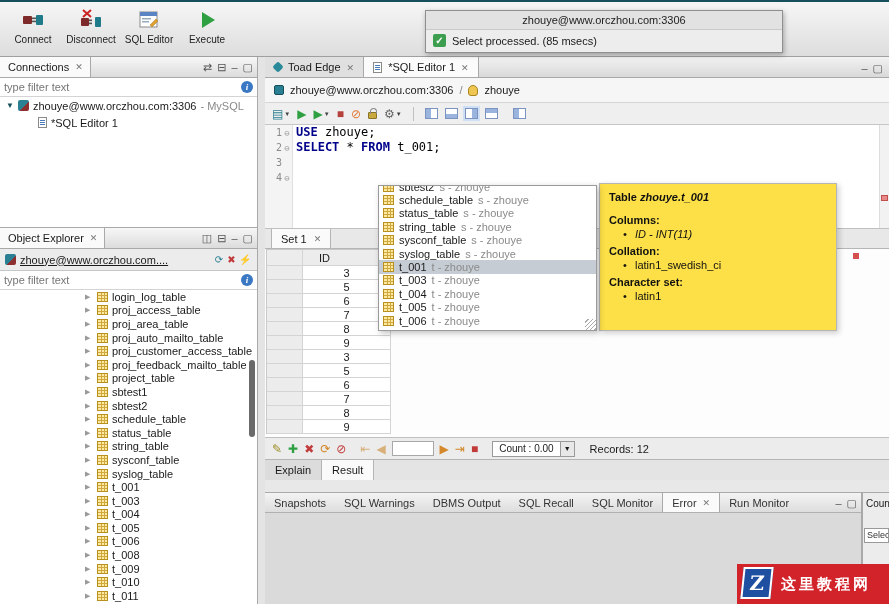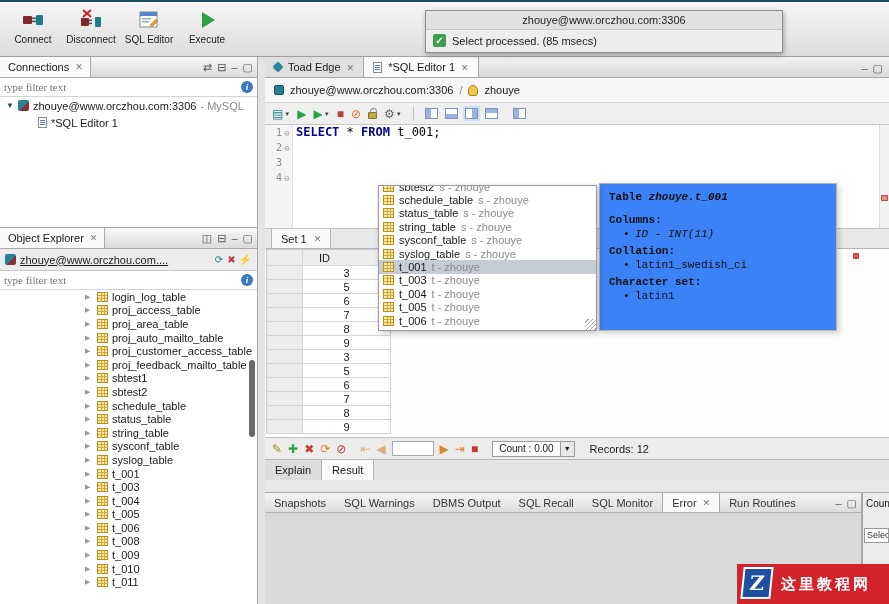--- a/index.html
+++ b/index.html
@@ -18,21 +18,21 @@
   .notif-title { height:19px; text-align:center; padding-top:3px; background:#e2e2e2; border-bottom:1px solid #c9c9c9; color:#222; }
   .notif-body { display:flex; align-items:center; gap:6px; padding:4px 7px; }
   .check-icon { width:13px; height:13px; background:#3d9e4f; color:#fff; font-size:10px; line-height:13px; text-align:center; border-radius:2px; font-weight:bold; flex:none; }
 
   
   .panel-tabbar { height:21px; background:linear-gradient(#f7f7f7,#dcdcdc); border-bottom:1px solid #a9a9a9; display:flex; position:relative; }
   .panel-tab { background:#fafafa; border-right:1px solid #a9a9a9; padding:4px 7px 0 8px; display:flex; gap:6px; align-items:flex-start; white-space:nowrap; }
   .tab-close { color:#777; font-size:9px; padding-top:1px; }
   .hdr-icons { position:absolute; right:4px; top:4px; display:flex; gap:5px; color:#555; font-size:11px; line-height:12px; }
   .filter-row { height:19px; background:#fff; border-bottom:1px solid #d4d4d4; display:flex; align-items:center; padding:0 4px; gap:4px; }
-  .filter-input { flex:1; border:none; outline:none; background:transparent; font-family:Liberation Serif, serif; font-size:11px; color:#555; min-width:0; }
+  .filter-input { flex:1; border:none; outline:none; background:transparent; font-family:Liberation Sans, sans-serif; font-size:11px; color:#555; min-width:0; }
   .info-icon { width:12px; height:12px; border-radius:50%; background:#3b78c4; color:#fff; text-align:center; line-height:12px; font-size:9px; font-style:italic; font-weight:bold; font-family:"Liberation Serif",serif; flex:none; }
 
   
   .tbl-icon { width:11px; height:10px; border:1px solid #b98f1e; background:#ffe9a0; position:relative; flex:none; }
   .tbl-icon::before { content:""; position:absolute; left:0; right:0; top:2px; height:1px; background:#cfa93f; box-shadow:0 3px 0 #cfa93f; }
   .tbl-icon::after { content:""; position:absolute; top:0; bottom:0; left:3px; width:1px; background:#cfa93f; box-shadow:3px 0 0 #cfa93f; }
   .server-icon { width:11px; height:11px; border-radius:2px; background:linear-gradient(135deg,#2a7f92 55%,#8d2f2f 55%); flex:none; }
   .doc-icon { width:9px; height:11px; background:#fff; border:1px solid #8a8a8a; position:relative; flex:none; }
   .doc-icon::before { content:""; position:absolute; left:1px; right:1px; top:2px; height:1px; background:#4a7ab8; box-shadow:0 2px 0 #4a7ab8, 0 4px 0 #4a7ab8; }
   .db-icon { width:10px; height:11px; background:#f0c652; border:1px solid #a8861e; border-radius:5px 5px 3px 3px; flex:none; }
@@ -117,21 +117,21 @@
   .view-tab.active { background:#fafafa; }
 
   
   .autocomplete { position:absolute; left:378px; top:185px; width:219px; height:146px; background:#fff; border:1px solid #9a9a9a; box-shadow:2px 2px 6px rgba(0,0,0,.25); overflow:hidden; z-index:30; }
   .ac-row { display:flex; align-items:center; gap:5px; height:13.4px; padding:0 4px; white-space:nowrap; }
   .ac-row.clipped { margin-top:-6px; }
   .ac-row.selected { background:#c6ccd4; }
   .ac-detail { color:#8a8a8a; }
   .ac-grip { position:absolute; right:0; bottom:0; width:11px; height:11px; background:repeating-linear-gradient(135deg, transparent 0 2px, #aaa 2px 3px); }
 
-  .tooltip { position:absolute; left:599px; top:183px; width:238px; height:148px; background:#3b82f6; border:1px solid #b5b5b5; box-shadow:2px 2px 6px rgba(0,0,0,.2); z-index:29; font-family:Liberation Mono, monospace; font-size:11px; padding:7px 9px; color:#111; overflow:hidden; }
+  .tooltip { position:absolute; left:599px; top:183px; width:238px; height:148px; background:#fde047; border:1px solid #b5b5b5; box-shadow:2px 2px 6px rgba(0,0,0,.2); z-index:29; font-family:Liberation Sans, sans-serif; font-size:11px; padding:7px 9px; color:#111; overflow:hidden; }
   .tt-title { margin-bottom:11px; }
   .tt-bold { font-weight:bold; }
   .tt-bolditalic { font-weight:bold; font-style:italic; }
   .tt-heading { font-weight:bold; margin-top:5px; }
   .tt-item { padding-left:26px; position:relative; margin-top:2px; }
   .tt-item::before { content:"•"; position:absolute; left:14px; }
   .tt-item.italic { font-style:italic; }
 
   
   .bottom-panel { position:absolute; left:265px; top:492px; width:597px; height:112px; background:#ececec; border-top:1px solid #a9a9a9; border-right:1px solid #a9a9a9; }
@@ -282,20 +282,25 @@
           </div>
           <div class="oe-row">
             <span class="tree-arrow">▶</span>
             <span class="tbl-icon"></span>
             <span>proj_customer_access_table</span>
           </div>
           <div class="oe-row">
             <span class="tree-arrow">▶</span>
             <span class="tbl-icon"></span>
             <span>proj_feedback_mailto_table</span>
+          </div>
+          <div class="oe-row">
+            <span class="tree-arrow">▶</span>
+            <span class="tbl-icon"></span>
+            <span>project_table</span>
           </div>
           <div class="oe-row">
             <span class="tree-arrow">▶</span>
             <span class="tbl-icon"></span>
             <span>sbtest1</span>
           </div>
           <div class="oe-row">
             <span class="tree-arrow">▶</span>
             <span class="tbl-icon"></span>
             <span>sbtest2</span>
@@ -440,20 +445,21 @@
           <div class="gutter-line">
             <span>3</span>
             <span class="fold-marker"></span>
           </div>
           <div class="gutter-line">
             <span>4</span>
             <span class="fold-marker">⊖</span>
           </div>
         </div>
       <div class="code">
+          <div class="code-line"><span class="tok-kw">USE</span><span class="tok-plain"> zhouye;</span></div>
           <div class="code-line"><span class="tok-kw">SELECT</span><span class="tok-plain"> * </span><span class="tok-kw">FROM</span><span class="tok-plain"> t_001;</span></div>
           <div class="code-line"></div>
         </div>
       <div class="anno-ruler">
         <div class="anno-marker"></div>
       </div>
     </div>
 
     <div class="set-tabbar">
       <div class="set-tab">
@@ -624,21 +630,21 @@
             <span>SQL Recall</span>
           </div>
           <div class="bp-tab">
             <span>SQL Monitor</span>
           </div>
           <div class="bp-tab active">
             <span>Error</span>
             <span class="tab-close">✕</span>
           </div>
           <div class="bp-tab">
-            <span>Run Routines</span>
+            <span>Run Monitor</span>
           </div>
         </div>
       <div class="hdr-icons">
         <span>–</span>
         <span>▢</span>
       </div>
     </div>
     <div class="bp-content"></div>
   </div>
 

